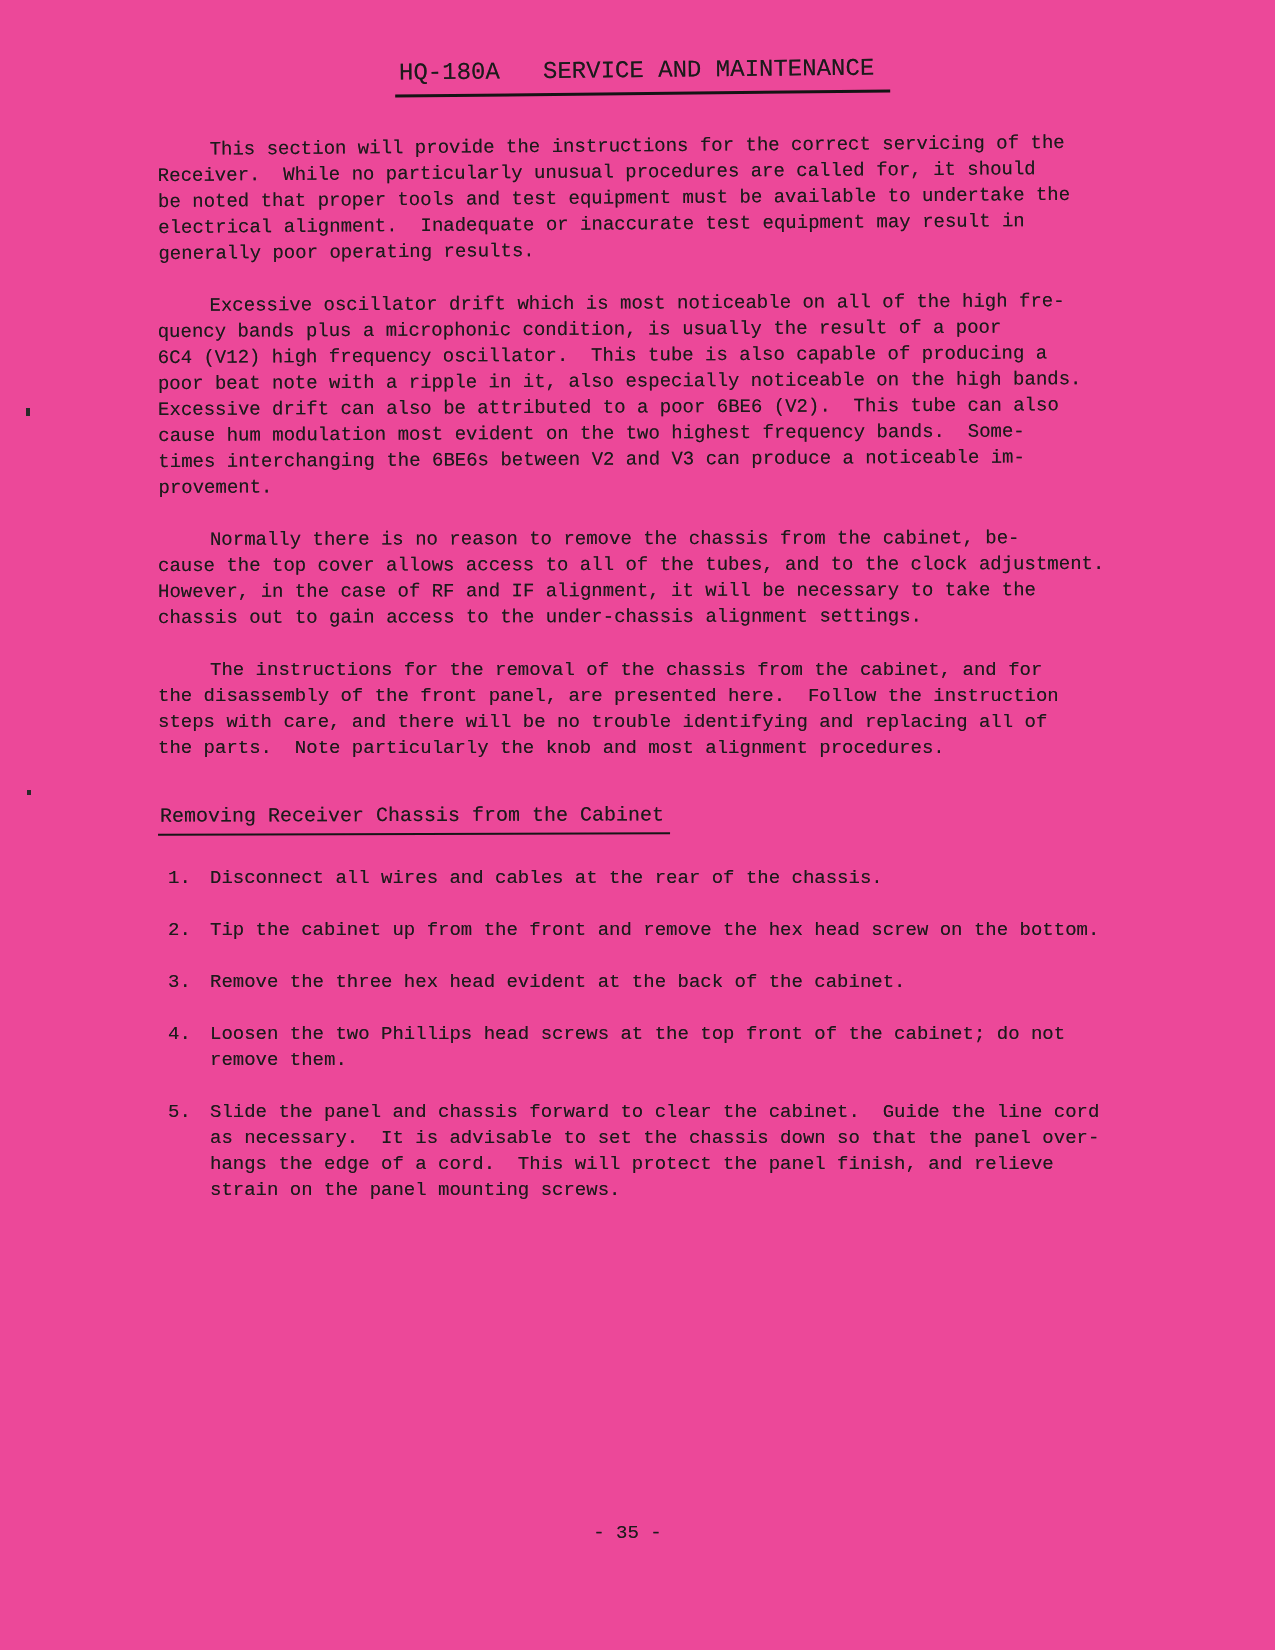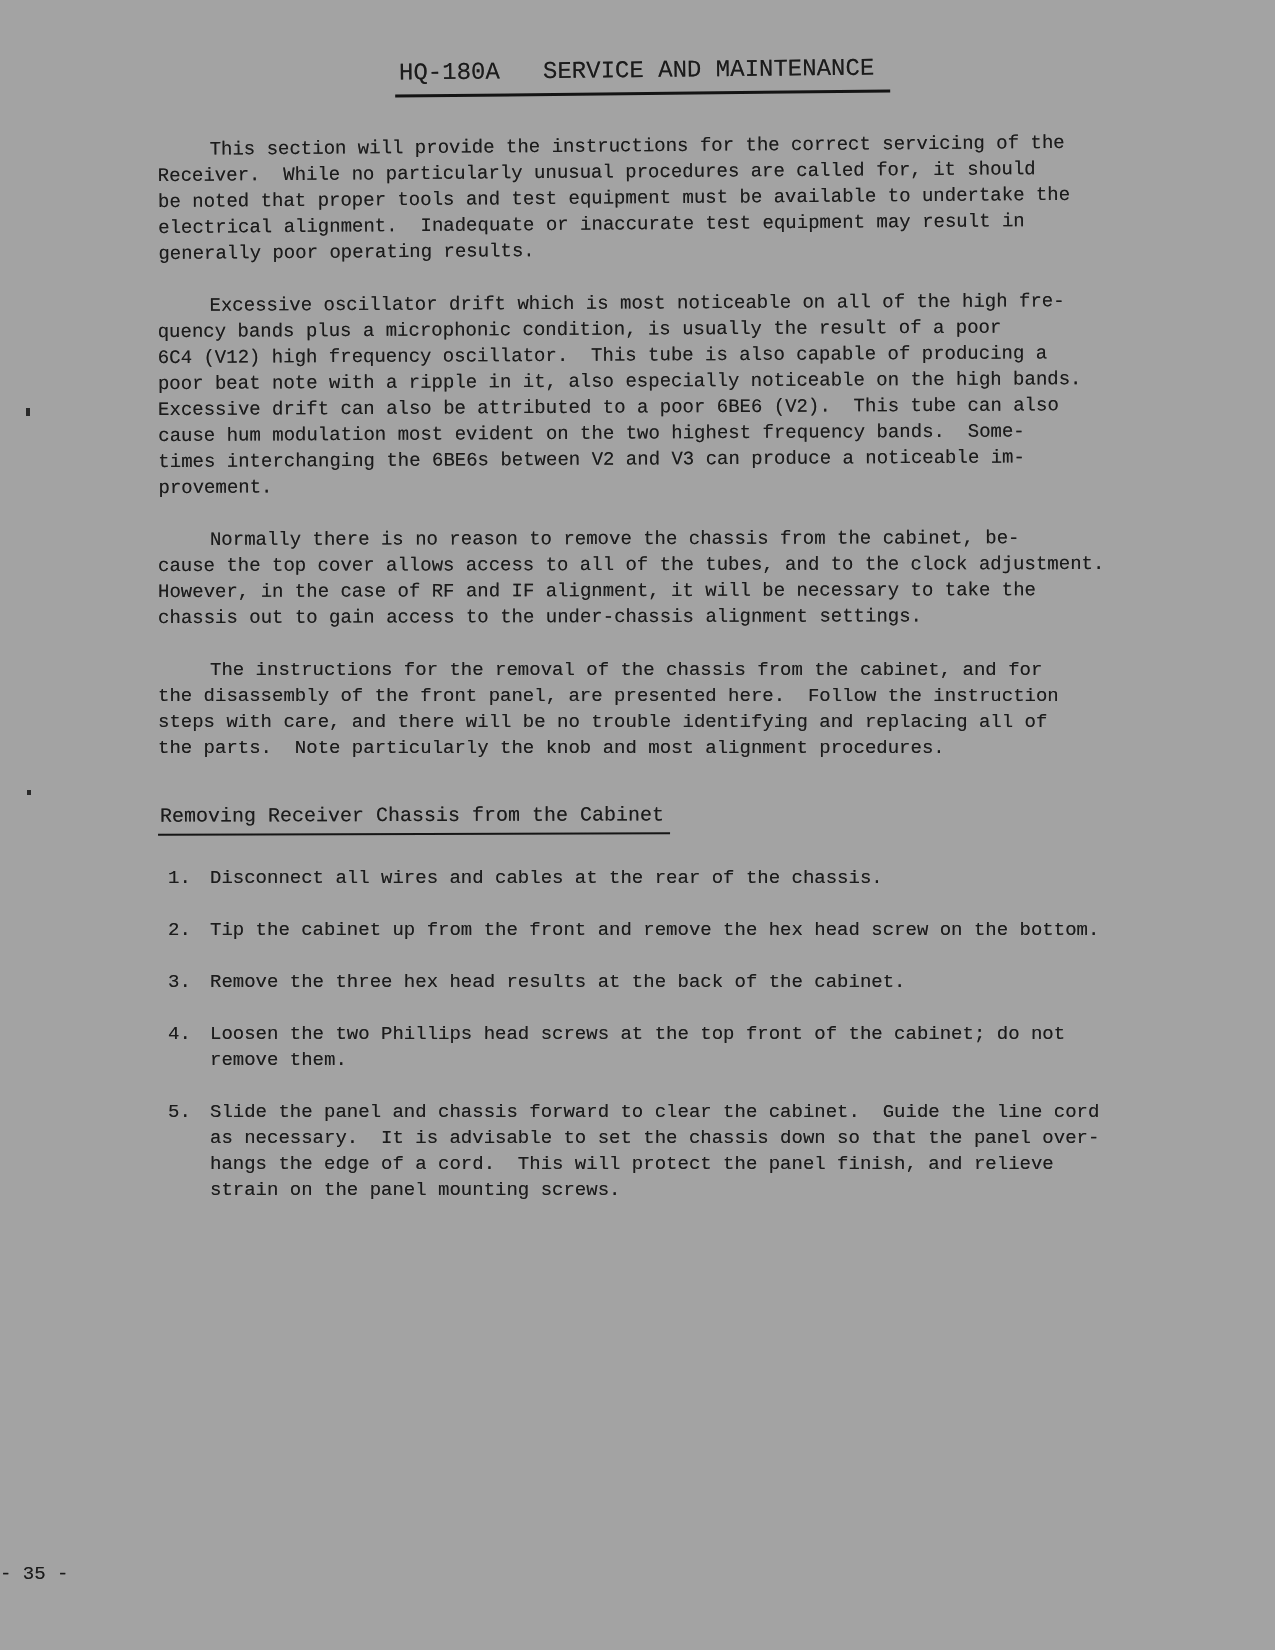--- a/index.html
+++ b/index.html
@@ -5,21 +5,21 @@
   html, body {
     margin: 0;
     padding: 0;
     background: #e8e8e8;
   }
   .page {
     position: relative;
     width: 1275px;
     height: 1650px;
     margin: 0 auto;
-    background: #a3a3a3;
+    background: #ec4899;
     overflow: hidden;
     font-family: "Liberation Mono", "DejaVu Sans Mono", monospace;
     color: #1b1b1b;
     text-shadow: 0 0 0.5px rgba(20,20,20,0.55);
   }
   .content {
     padding: 0 148px 0 158px;
   }
   .doc-title {
     margin: 56px 0 0 0;
@@ -76,21 +76,22 @@
     white-space: pre;
   }
   .step .step-text {
     flex: 1 1 auto;
     white-space: pre-wrap;
   }
   .page-number {
     position: absolute;
     left: 0;
     right: 20px;
-    top: 1561px;
+    top: 1520px;
+    text-align: center;
     font-size: 19px;
     line-height: 26px;
     white-space: pre;
   }
   .speck {
     position: absolute;
     background: #2a2a2a;
   }
   .speck-1 { left: 26px; top: 408px; width: 4px; height: 8px; }
   .speck-2 { left: 27px; top: 790px; width: 4px; height: 5px; }
@@ -138,21 +139,21 @@
       <li class="step">
         <span class="step-number">1.</span>
         <span class="step-text">Disconnect all wires and cables at the rear of the chassis.</span>
       </li>
       <li class="step">
         <span class="step-number">2.</span>
         <span class="step-text">Tip the cabinet up from the front and remove the hex head screw on the bottom.</span>
       </li>
       <li class="step">
         <span class="step-number">3.</span>
-        <span class="step-text">Remove the three hex head results at the back of the cabinet.</span>
+        <span class="step-text">Remove the three hex head evident at the back of the cabinet.</span>
       </li>
       <li class="step">
         <span class="step-number">4.</span>
         <span class="step-text">Loosen the two Phillips head screws at the top front of the cabinet; do not
 remove them.</span>
       </li>
       <li class="step">
         <span class="step-number">5.</span>
         <span class="step-text">Slide the panel and chassis forward to clear the cabinet.  Guide the line cord
 as necessary.  It is advisable to set the chassis down so that the panel over-

